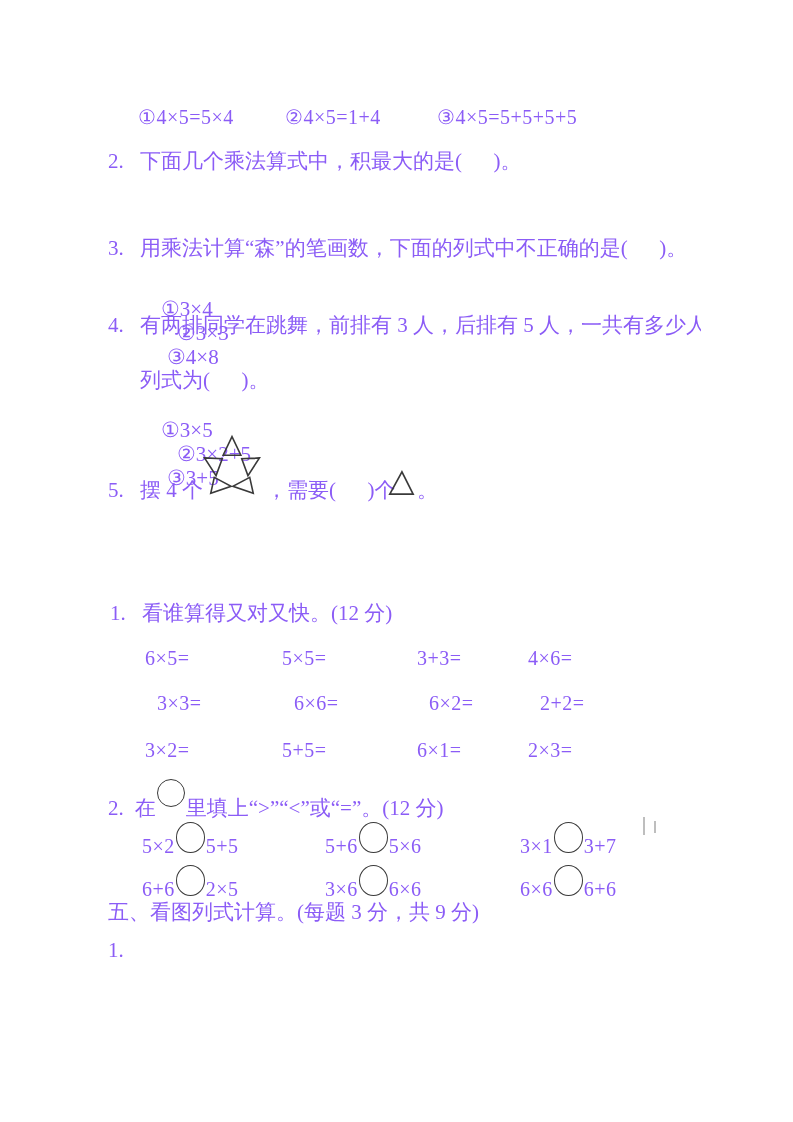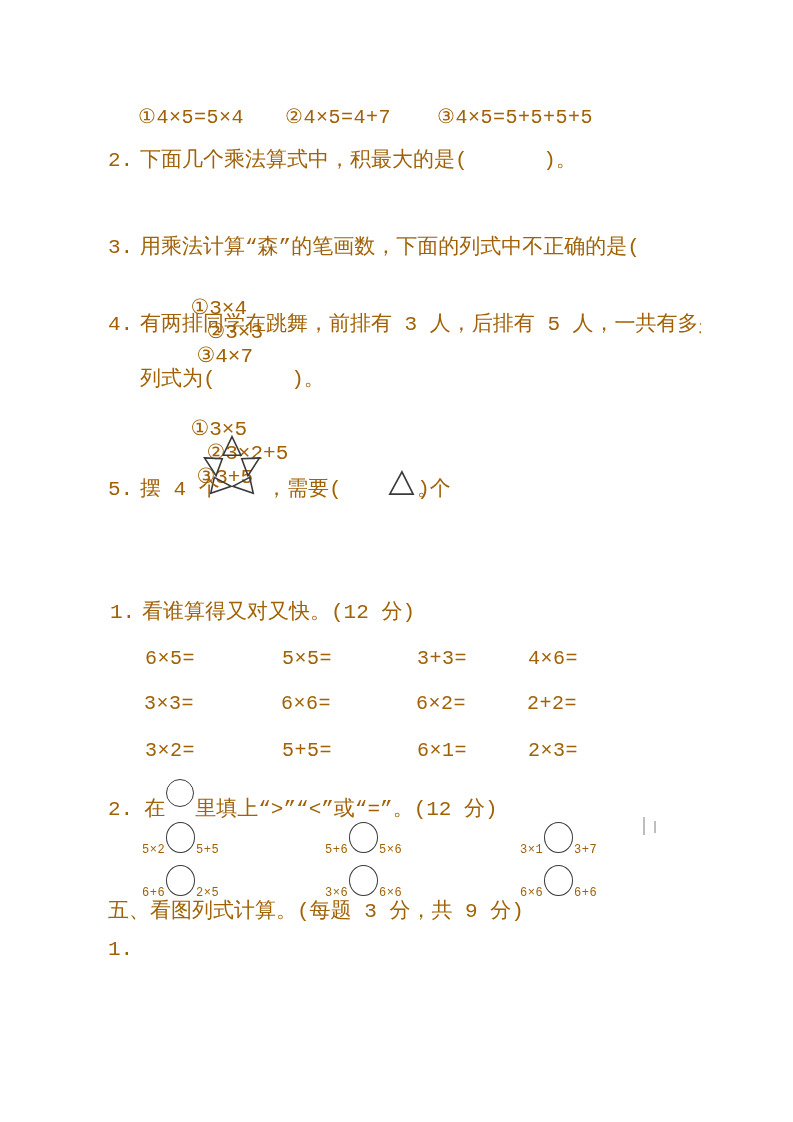--- a/index.html
+++ b/index.html
@@ -1,30 +1,30 @@
 <!DOCTYPE html>
 <html><head>
 <meta charset="utf-8">
 <style>
   html,body{margin:0;padding:0;background:#ffffff;}
   .page{
     position:relative;
     width:701px;height:1122px;
     background:#ffffff;
     overflow:hidden;
-    font-family:Liberation Mono, monospace;
-    color:#a16207;
+    font-family:Liberation Serif, serif;
+    color:#8b5cf6;
   }
   .abs{position:absolute;white-space:pre;font-size:21px;line-height:1.15;}
   .num{font-size:21px;}
   .opts span{display:inline-block;}
   .opts span:nth-child(2){margin-left:16px;}
   .opts span:nth-child(3){margin-left:6px;}
   .cell{position:absolute;top:0;white-space:pre;font-size:20px;letter-spacing:0.5px;}
-  .cmp-item{position:absolute;top:0;white-space:pre;font-size:12px;letter-spacing:0.5px;}
+  .cmp-item{position:absolute;top:0;white-space:pre;font-size:20px;letter-spacing:0.5px;}
   .cmp-circle{
     display:inline-block;width:29px;height:31px;
     border:1.6px solid #3a3a3a;border-radius:50%;
     vertical-align:0px;margin:0 1px;box-sizing:border-box;
   }
   .fill-circle{
     display:inline-block;width:28px;height:28px;
     border:1.6px solid #3a3a3a;border-radius:50%;
     vertical-align:8px;margin:0 1px;box-sizing:border-box;
   }
@@ -33,33 +33,33 @@
   .artifact{position:absolute;opacity:0.55;}
   .artifact i{position:absolute;display:block;background:#8a8a8a;}
 </style>
 </head>
 <body>
 
 <div class="page">
 
   <div class="abs" style="left:138px;top:106px;width:560px;height:26px;">
     <span class="cell" style="left:0px;">①4×5=5×4</span>
-    <span class="cell" style="left:147px;">②4×5=4+7</span>
+    <span class="cell" style="left:147px;">②4×5=1+4</span>
     <span class="cell" style="left:299px;">③4×5=5+5+5+5</span>
   </div>
 
   <div class="abs num" style="left:108px;top:149px;">2.</div>
   <div class="abs" style="left:140px;top:149px;">下面几个乘法算式中，积最大的是(      )。</div>
 
   <div class="abs num" style="left:108px;top:236px;">3.</div>
   <div class="abs" style="left:140px;top:236px;">用乘法计算“森”的笔画数，下面的列式中不正确的是(      )。</div>
   <div class="abs opts" style="left:140px;top:273px;">
     <span>①3×4</span>
     <span>②3×3</span>
-    <span>③4×7</span>
+    <span>③4×8</span>
   </div>
 
   <div class="abs num" style="left:108px;top:313px;">4.</div>
   <div class="abs" style="left:140px;top:313px;">有两排同学在跳舞，前排有 3 人，后排有 5 人，一共有多少人?</div>
   <div class="abs" style="left:140px;top:356px;margin-top:12px;">列式为(      )。</div>
   <div class="abs opts" style="left:140px;top:394px;">
     <span>①3×5</span>
     <span>②3×2+5</span>
     <span>③3+5</span>
   </div>
@@ -82,21 +82,21 @@
 
   <div class="abs num" style="left:110px;top:601px;">1.</div>
   <div class="abs" style="left:142px;top:601px;">看谁算得又对又快。(12 分)</div>
 
   <div class="abs" style="left:145px;top:647px;width:480px;height:24px;">
     <span class="cell" style="left:0px;">6×5=</span>
     <span class="cell" style="left:137px;">5×5=</span>
     <span class="cell" style="left:272px;">3+3=</span>
     <span class="cell" style="left:383px;">4×6=</span>
   </div>
-  <div class="abs" style="left:144px;top:692px;width:480px;height:24px;">
+  <div class="abs" style="left:157px;top:692px;width:480px;height:24px;">
     <span class="cell" style="left:0px;">3×3=</span>
     <span class="cell" style="left:137px;">6×6=</span>
     <span class="cell" style="left:272px;">6×2=</span>
     <span class="cell" style="left:383px;">2+2=</span>
   </div>
   <div class="abs" style="left:145px;top:739px;width:480px;height:24px;">
     <span class="cell" style="left:0px;">3×2=</span>
     <span class="cell" style="left:137px;">5+5=</span>
     <span class="cell" style="left:272px;">6×1=</span>
     <span class="cell" style="left:383px;">2×3=</span>

